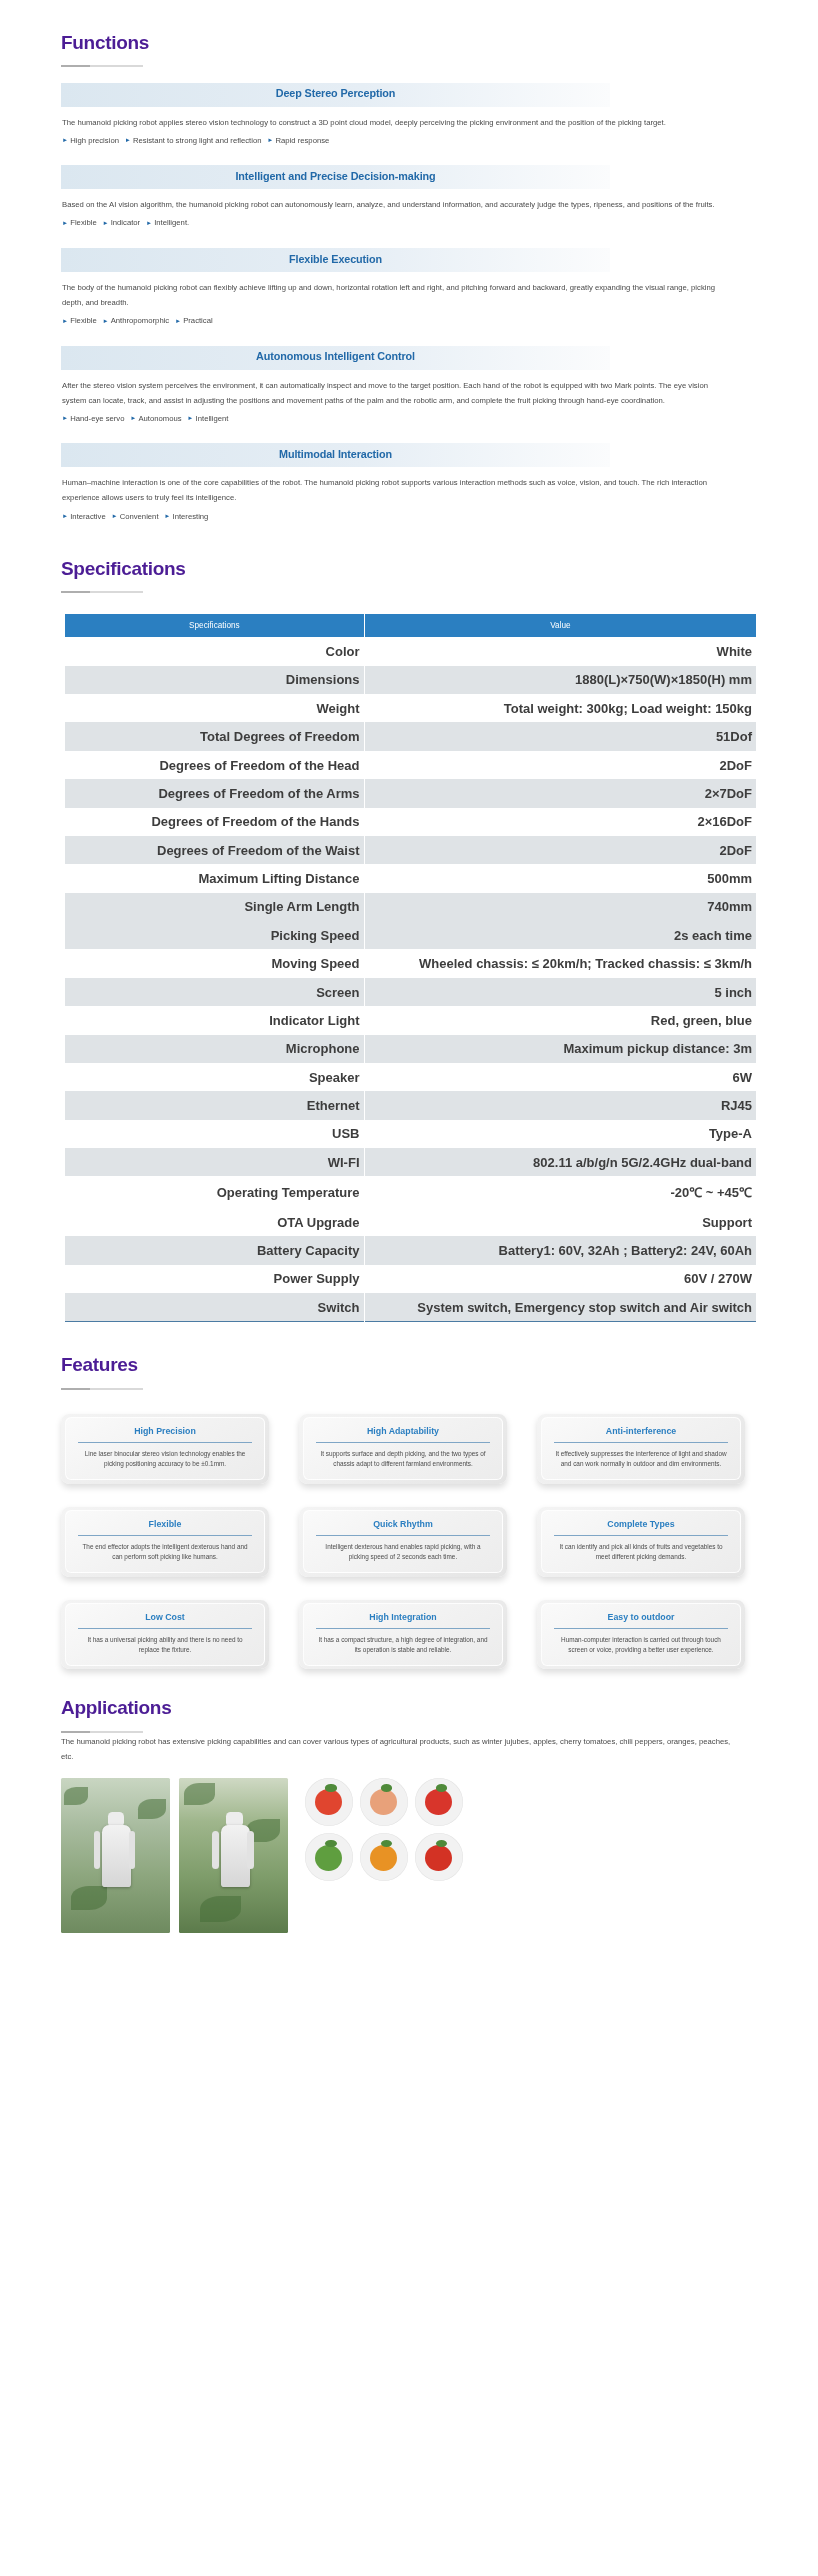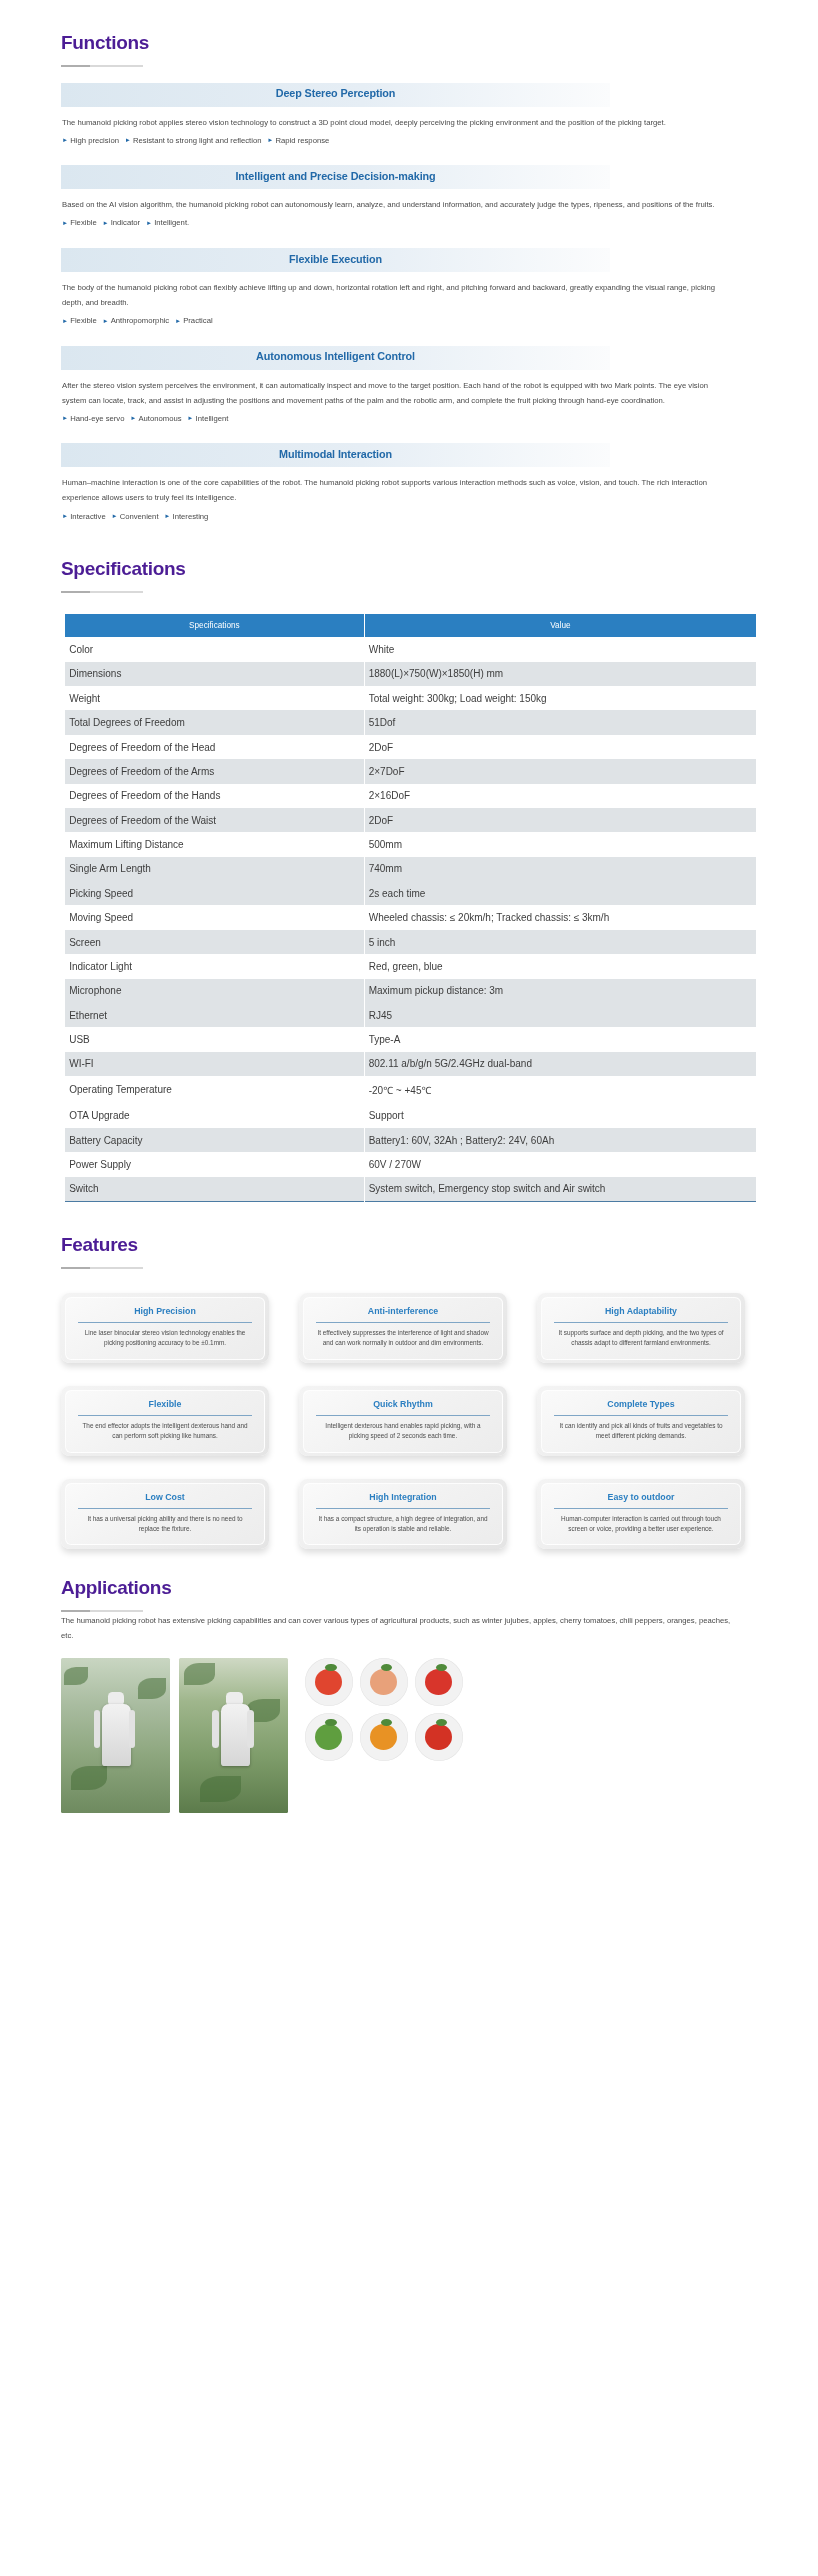--- a/index.html
+++ b/index.html
@@ -110,25 +110,26 @@
     background: #2b7fc1;
     color: #ffffff;
     font-size: 8.2px;
     font-weight: normal;
     padding: 6.7px 2.1px 7.2px 2.1px;
     text-align: center;
     border-right: 1px solid #ffffff;
   }
   table.spec th:last-child { border-right: none; }
   table.spec td {
-    font-size: 10px;
+    font-size: 13px;
     color: #3d3d3d;
-    text-align: left;
+    text-align: right;
     padding: 6.7px 4.1px;
     border-right: 1px solid #ffffff;
+    font-weight: bold;
   }
   table.spec td:last-child { border-right: none; }
   table.spec tr.odd td { background: #ffffff; }
   table.spec tr.even td { background: #dfe3e6; }
   table.spec col.c1 { width: 299px; }
   table.spec col.c2 { width: 392px; }
 
   
   .feat-grid {
     margin-top: 24px;
@@ -401,20 +402,24 @@
               <td>5 inch</td>
             </tr>
             <tr class="odd">
               <td>Indicator Light</td>
               <td>Red, green, blue</td>
             </tr>
             <tr class="even">
               <td>Microphone</td>
               <td>Maximum pickup distance: 3m</td>
             </tr>
+            <tr class="odd">
+              <td>Speaker</td>
+              <td>6W</td>
+            </tr>
             <tr class="even">
               <td>Ethernet</td>
               <td>RJ45</td>
             </tr>
             <tr class="odd">
               <td>USB</td>
               <td>Type-A</td>
             </tr>
             <tr class="even">
               <td>WI-FI</td>
@@ -452,30 +457,30 @@
     <div class="feat-grid" id="feat-grid">
         <div class="feat-card">
           <div class="feat-inner">
             <div class="feat-title">High Precision</div>
             <div class="feat-divider"></div>
             <div class="feat-text">Line laser binocular stereo vision technology enables the picking positioning accuracy to be ±0.1mm.</div>
           </div>
         </div>
         <div class="feat-card">
           <div class="feat-inner">
+            <div class="feat-title">High Adaptability</div>
+            <div class="feat-divider"></div>
+            <div class="feat-text">It supports surface and depth picking, and the two types of chassis adapt to different farmland environments.</div>
+          </div>
+        </div>
+        <div class="feat-card">
+          <div class="feat-inner">
             <div class="feat-title">Anti-interference</div>
             <div class="feat-divider"></div>
             <div class="feat-text">It effectively suppresses the interference of light and shadow and can work normally in outdoor and dim environments.</div>
-          </div>
-        </div>
-        <div class="feat-card">
-          <div class="feat-inner">
-            <div class="feat-title">High Adaptability</div>
-            <div class="feat-divider"></div>
-            <div class="feat-text">It supports surface and depth picking, and the two types of chassis adapt to different farmland environments.</div>
           </div>
         </div>
         <div class="feat-card">
           <div class="feat-inner">
             <div class="feat-title">Flexible</div>
             <div class="feat-divider"></div>
             <div class="feat-text">The end effector adopts the intelligent dexterous hand and can perform soft picking like humans.</div>
           </div>
         </div>
         <div class="feat-card">

